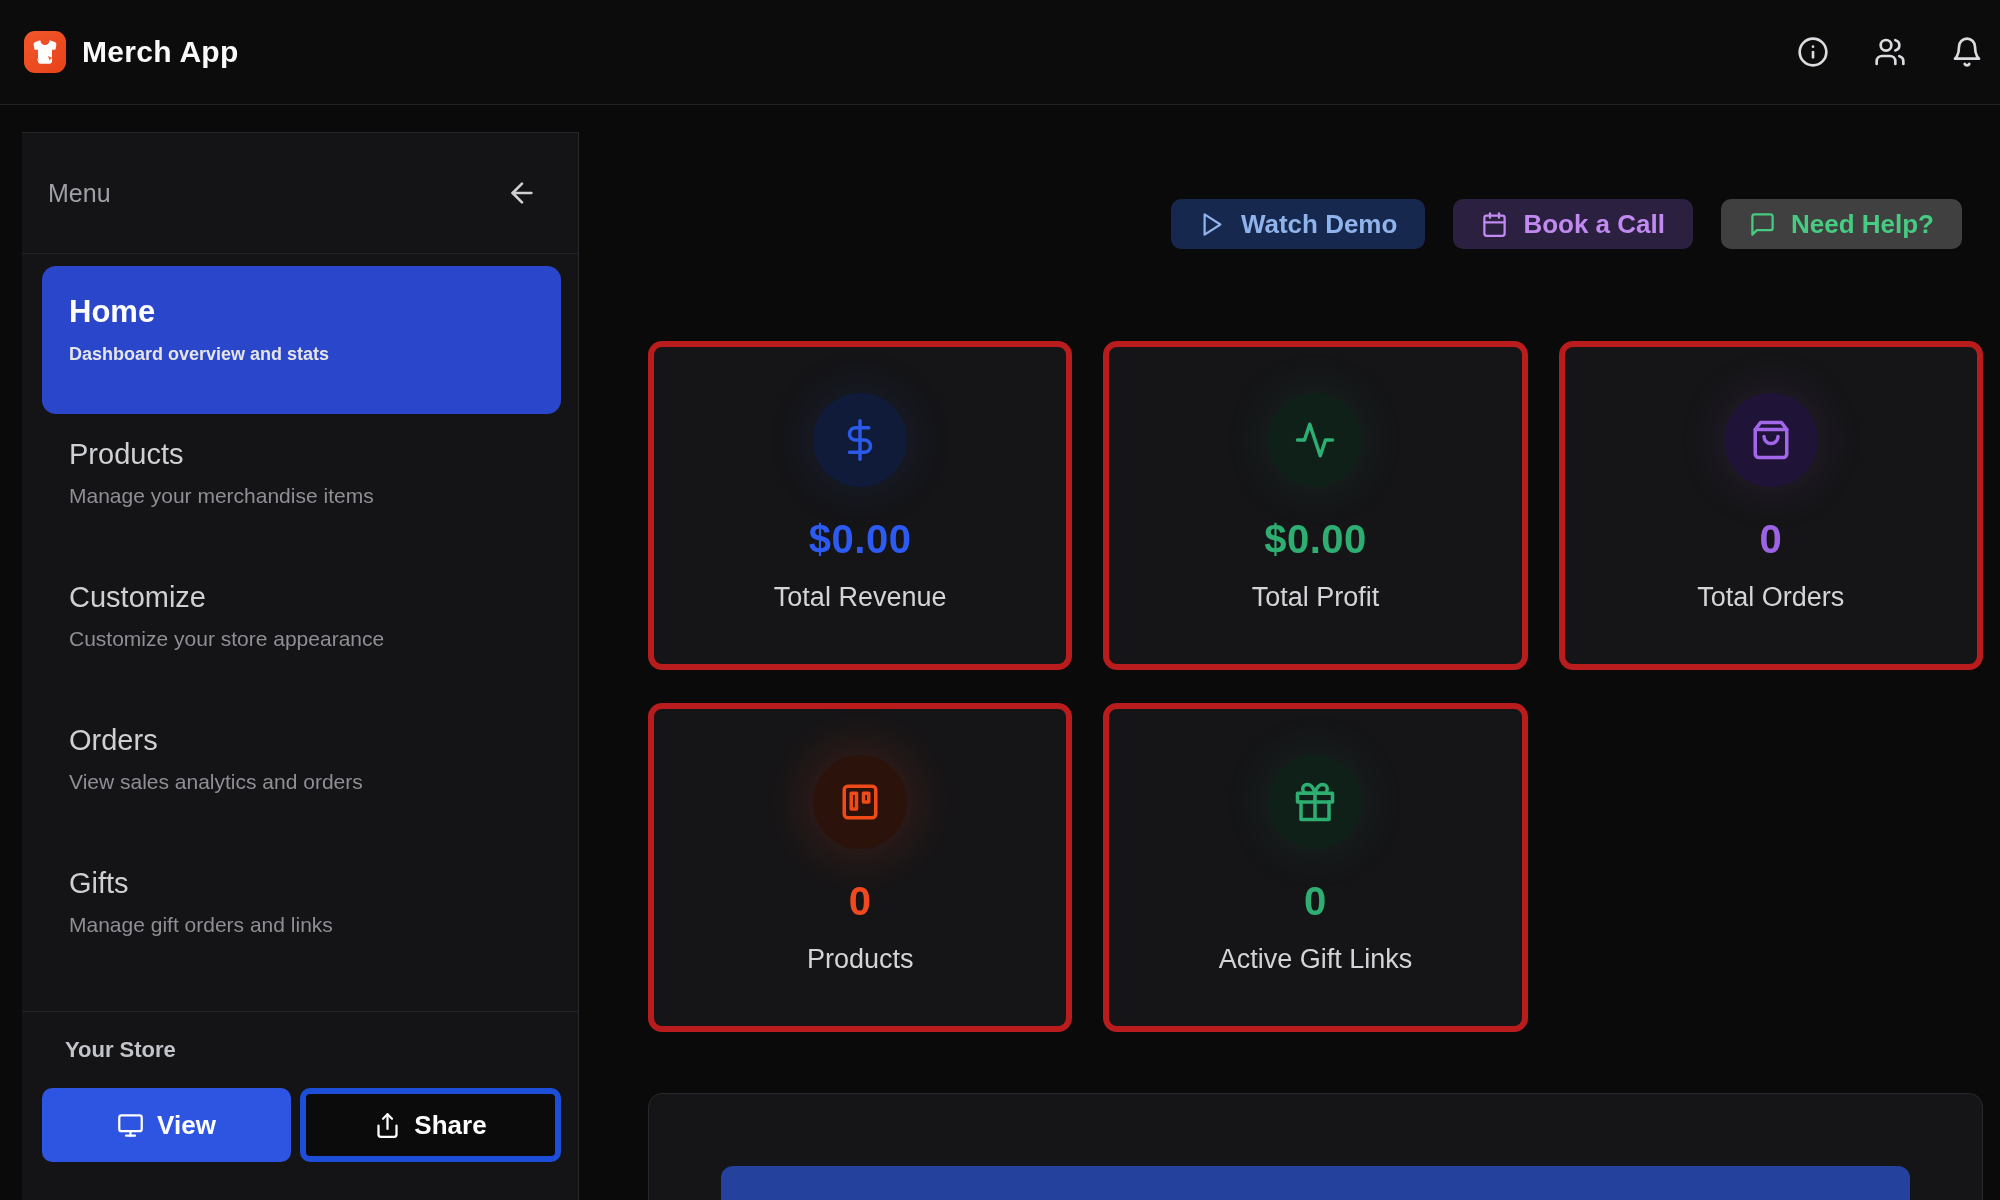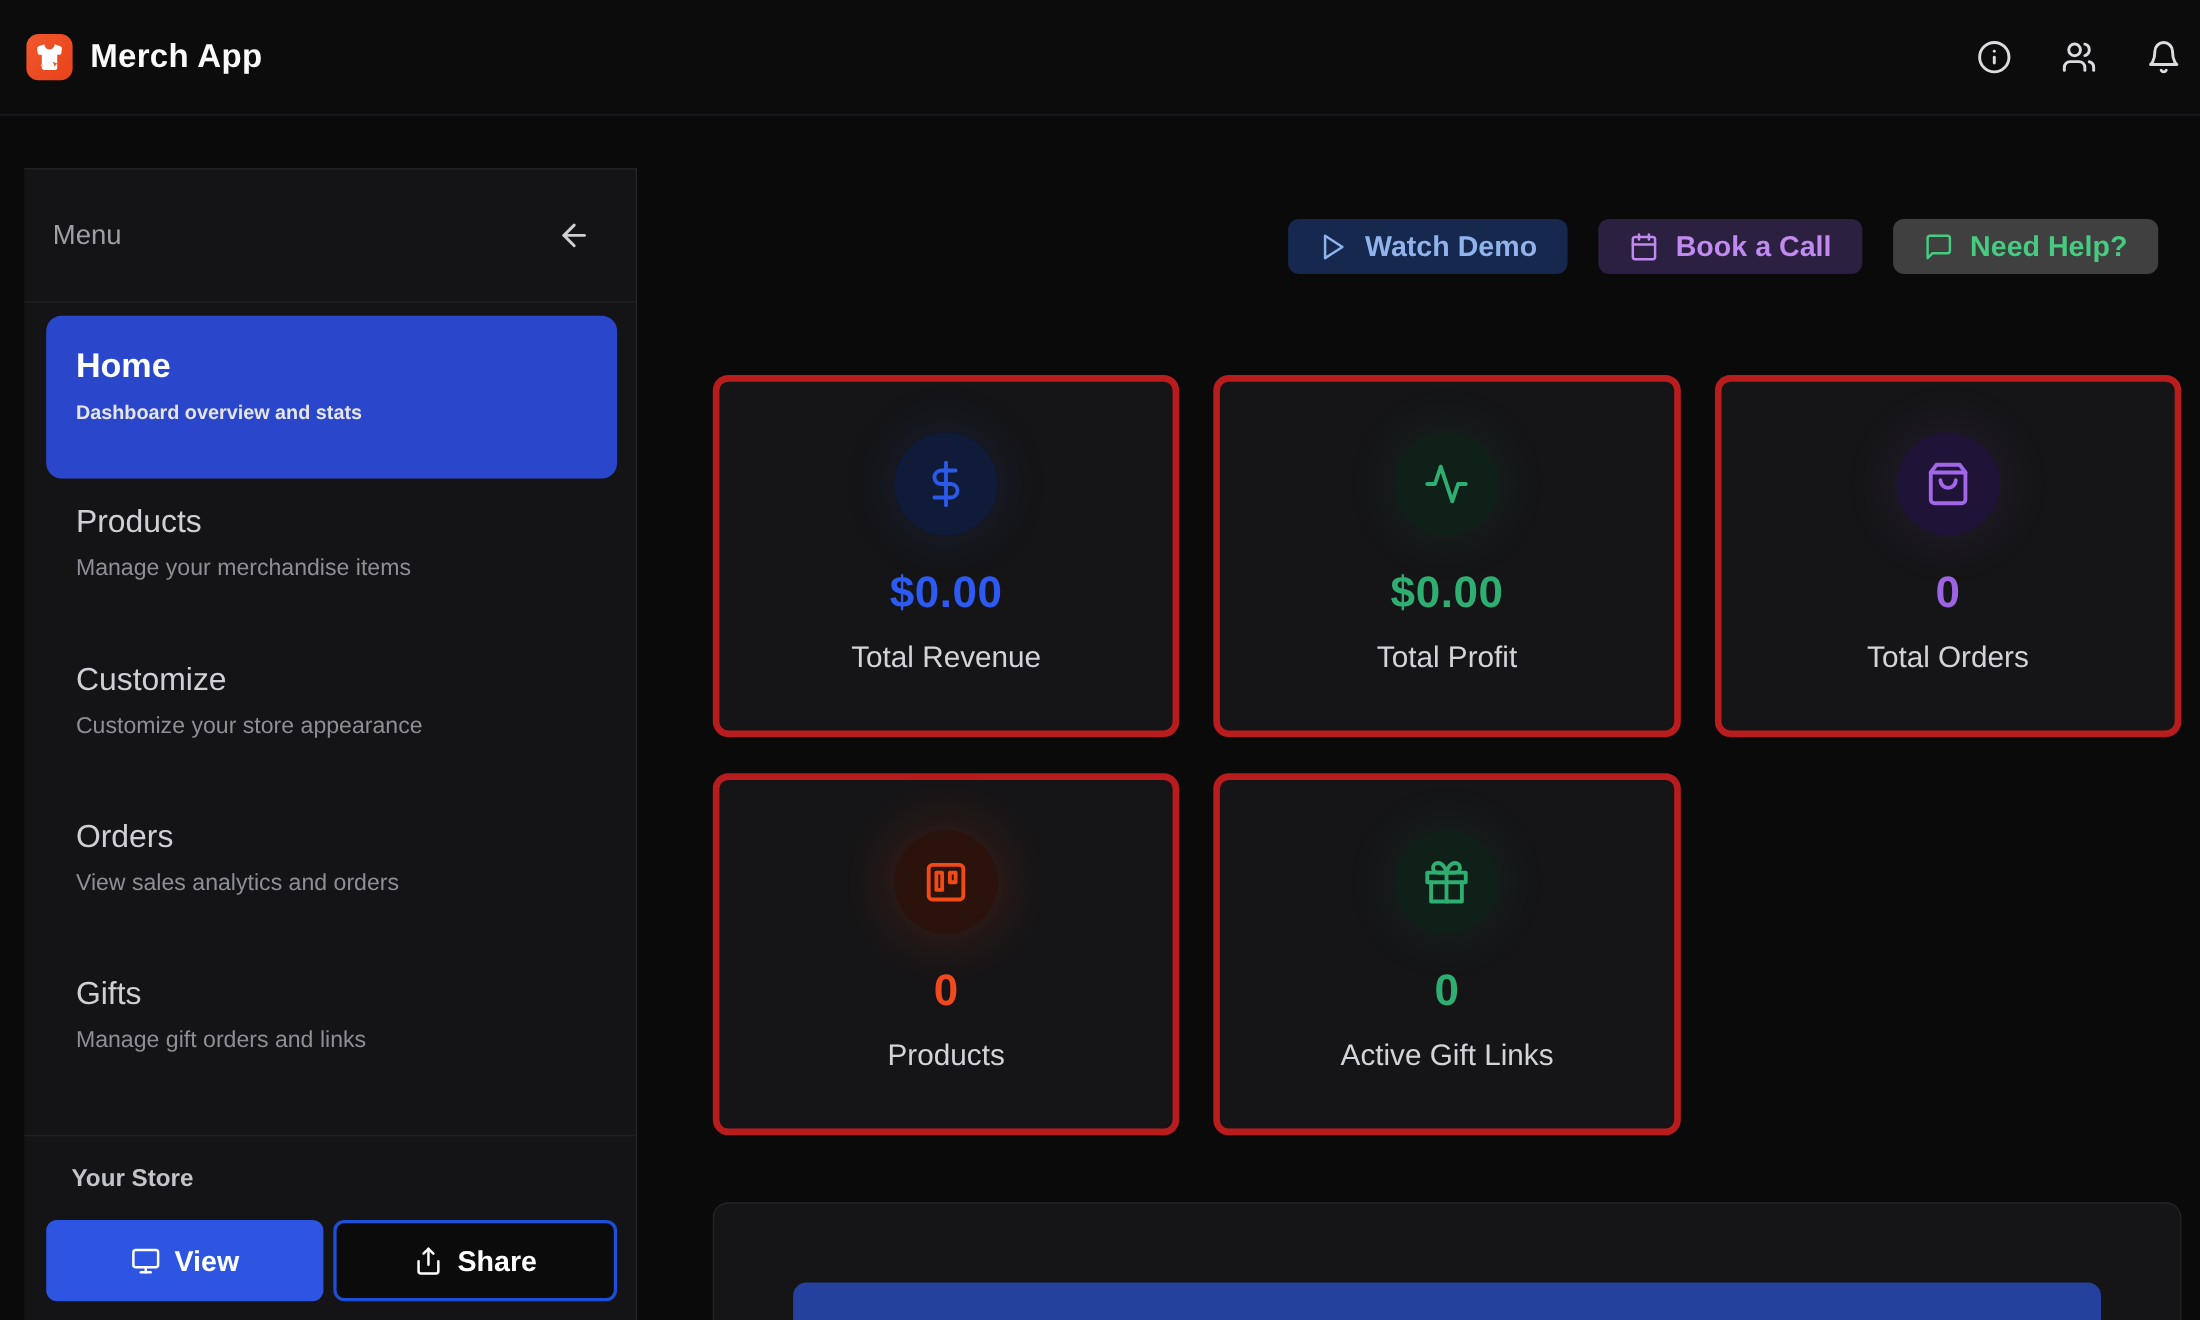--- a/index.html
+++ b/index.html
@@ -16,21 +16,21 @@
   .logo svg { width:28px; height:28px; }
   .app-title { margin-left:16px; font-size:30px; font-weight:700; color:#fafafa; letter-spacing:.3px;text-align:right; }
   .topbar-actions { margin-left:auto; margin-right:16px; display:flex; gap:43px; }
   .icon-btn { width:34px; height:34px; background:none; border:none; cursor:pointer;
               display:flex; align-items:center; justify-content:center; }
   .icon-btn svg { width:32px; height:32px; stroke:#dcdce0; stroke-width:2; fill:none;
                   stroke-linecap:round; stroke-linejoin:round; }
 
   
   .sidebar { position:absolute; left:22px; top:132px; width:557px; bottom:0; background:#141416;
-             border-top:1px solid #252529; border-right:1px solid #29292d;margin-top:21px; }
+             border-top:1px solid #252529; border-right:1px solid #29292d; }
   .sidebar-header { height:121px; display:flex; align-items:center; justify-content:space-between;
                     padding:0 40px 0 26px; border-bottom:1px solid #232327; }
   .menu-label { font-size:25px; color:#9fa0a6; }
   .collapse-btn { background:none; border:none; cursor:pointer; display:flex; }
   .collapse-btn svg { width:32px; height:32px; stroke:#cfd0d4; stroke-width:2; fill:none;
                       stroke-linecap:round; stroke-linejoin:round; }
   .nav { padding:12px 17px 0 20px; }
   .nav-item-active { height:148px; border-radius:14px; background:#2a47cb; padding:28px 20px 0 27px;
                      cursor:pointer; }
   .nav-item-active .nav-title { color:#ffffff; font-size:31px; font-weight:700; }
@@ -41,21 +41,21 @@
   .store-section { position:absolute; left:0; right:0; top:878px; border-top:1px solid #232327;
                    padding:25px 17px 0 20px; }
   .store-label { margin-left:23px; font-size:22px; font-weight:600; color:#c2c4ca; }
   .store-buttons { margin-top:25px; display:flex; gap:9px; }
   .store-btn { flex:1; height:74px; border-radius:10px; display:flex; align-items:center;
                justify-content:center; gap:13px; font-size:26px; font-weight:600; color:#ffffff;
                cursor:pointer; border:none; font-family:"Liberation Sans",sans-serif; }
   .store-btn svg { width:27px; height:27px; stroke:#ffffff; stroke-width:2; fill:none;
                    stroke-linecap:round; stroke-linejoin:round; }
   .store-btn.view { background:#2d55e2;align-items:center; }
-  .store-btn.share { background:#0b0b0c; border:3px solid #1d4ed8; }
+  .store-btn.share { background:#0b0b0c; border:6px solid #1d4ed8; }
 
   
   .main { position:absolute; left:580px; top:105px; right:0; bottom:0; }
   .actions-row { position:absolute; top:94px; right:38px; display:flex; gap:28px; }
   .action-btn { height:50px; border-radius:10px; display:flex; align-items:center; gap:15px;
                 padding:0 28px; font-size:26px; font-weight:600; border:none; cursor:pointer;
                 font-family:"Liberation Sans",sans-serif; }
   .action-btn svg { width:27px; height:27px; stroke-width:2; fill:none;
                     stroke-linecap:round; stroke-linejoin:round; }
   .action-btn.watch { background:#16284e; color:#8fb3ea; } .action-btn.watch svg { stroke:#8fb3ea; }

